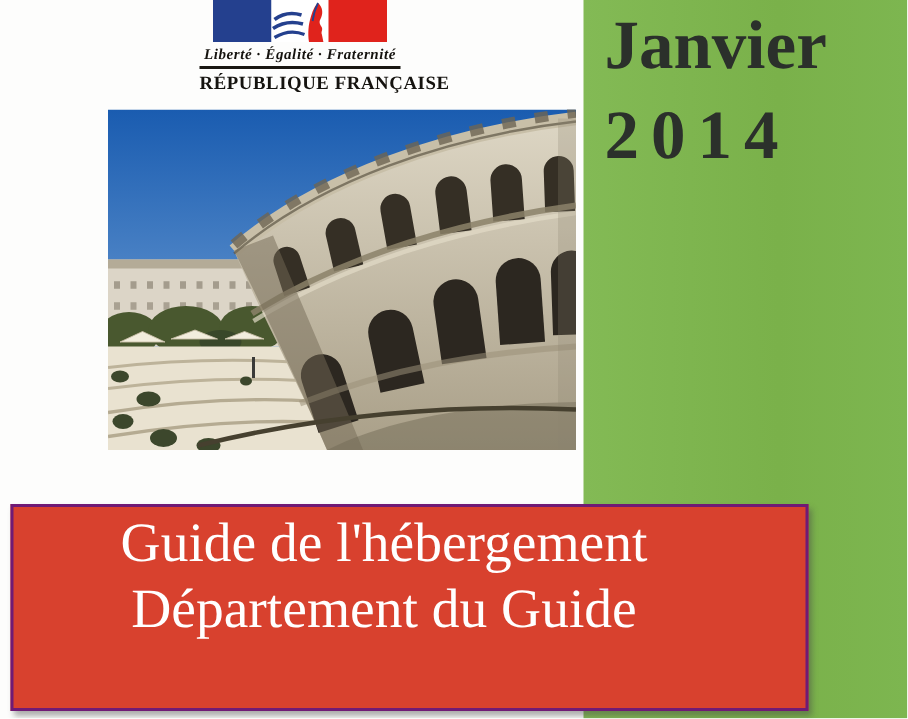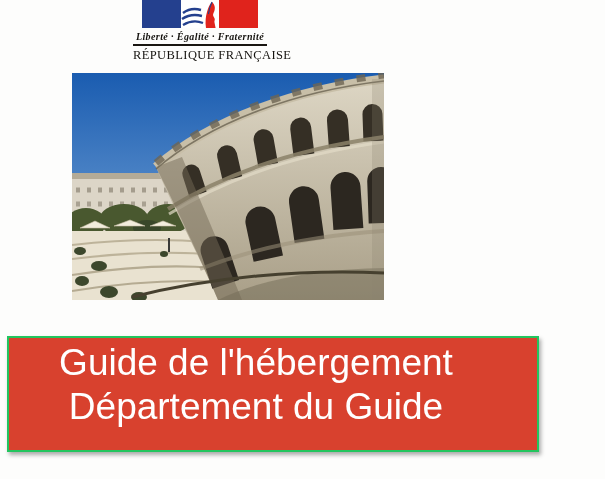--- a/index.html
+++ b/index.html
@@ -20,40 +20,46 @@
   .date-year{letter-spacing:8px;}
   
   .logo-block{position:absolute;left:111px;top:0;width:134px;text-align:center;margin-left:22px;}
   .flag{display:block;margin:0 auto;width:116px;height:28px;}
   .motto{
     font-style:italic;font-weight:bold;font-size:10px;color:#15130f;
     letter-spacing:.4px;margin-top:3px;white-space:nowrap;
   }
   .logo-rule{border:none;border-top:2px solid #191611;margin:2px 0 2px 0;}
   .republic-name{
-    font-weight:normal;font-size:12.5px;color:#15130f;letter-spacing:.4px;white-space:nowrap;
+    font-weight:bold;font-size:12.5px;color:#15130f;letter-spacing:.4px;white-space:nowrap;
   }
   
   .photo{position:absolute;left:72px;top:73px;width:312px;height:227px;}
   
   .title-banner{
-    position:absolute;left:7px;top:336px;width:532px;height:116px;
-    background:#d8412e;border:2px solid #22c55e;box-sizing:border-box;
+    position:absolute;left:7px;top:336px;width:532px;height:138px;
+    background:#d8412e;border:2px solid #701a75;box-sizing:border-box;
     box-shadow:2px 3px 4px rgba(70,70,70,.45);
     color:#ffffff;text-align:center;
     font-size:37px;line-height:44px;padding-top:3px;padding-right:34px;
-    font-family:Liberation Sans, sans-serif;
+    font-family:Liberation Serif, serif;
   }
   .title-line{white-space:nowrap;}
 </style>
 </head>
 <body>
 
 <div id="cover">
 
+  <div class="date-panel">
+    <div class="date-text">
+      <div>Janvier</div>
+      <div class="date-year">2014</div>
+    </div>
+  </div>
 
   <div class="logo-block">
     <svg class="flag" viewBox="0 0 116 28">
       <rect x="0" y="0" width="39" height="28" fill="#24408e"></rect>
       <rect x="39" y="0" width="38" height="28" fill="#ffffff"></rect>
       <rect x="77" y="0" width="39" height="28" fill="#e0231c"></rect>
 
       <path d="M41,13 q8,-6 18,-3" stroke="#24408e" stroke-width="2.4" fill="none"></path>
       <path d="M40,19 q9,-6 20,-3" stroke="#24408e" stroke-width="2.4" fill="none"></path>
       <path d="M41,25 q10,-6 20,-2" stroke="#24408e" stroke-width="2.2" fill="none"></path>

